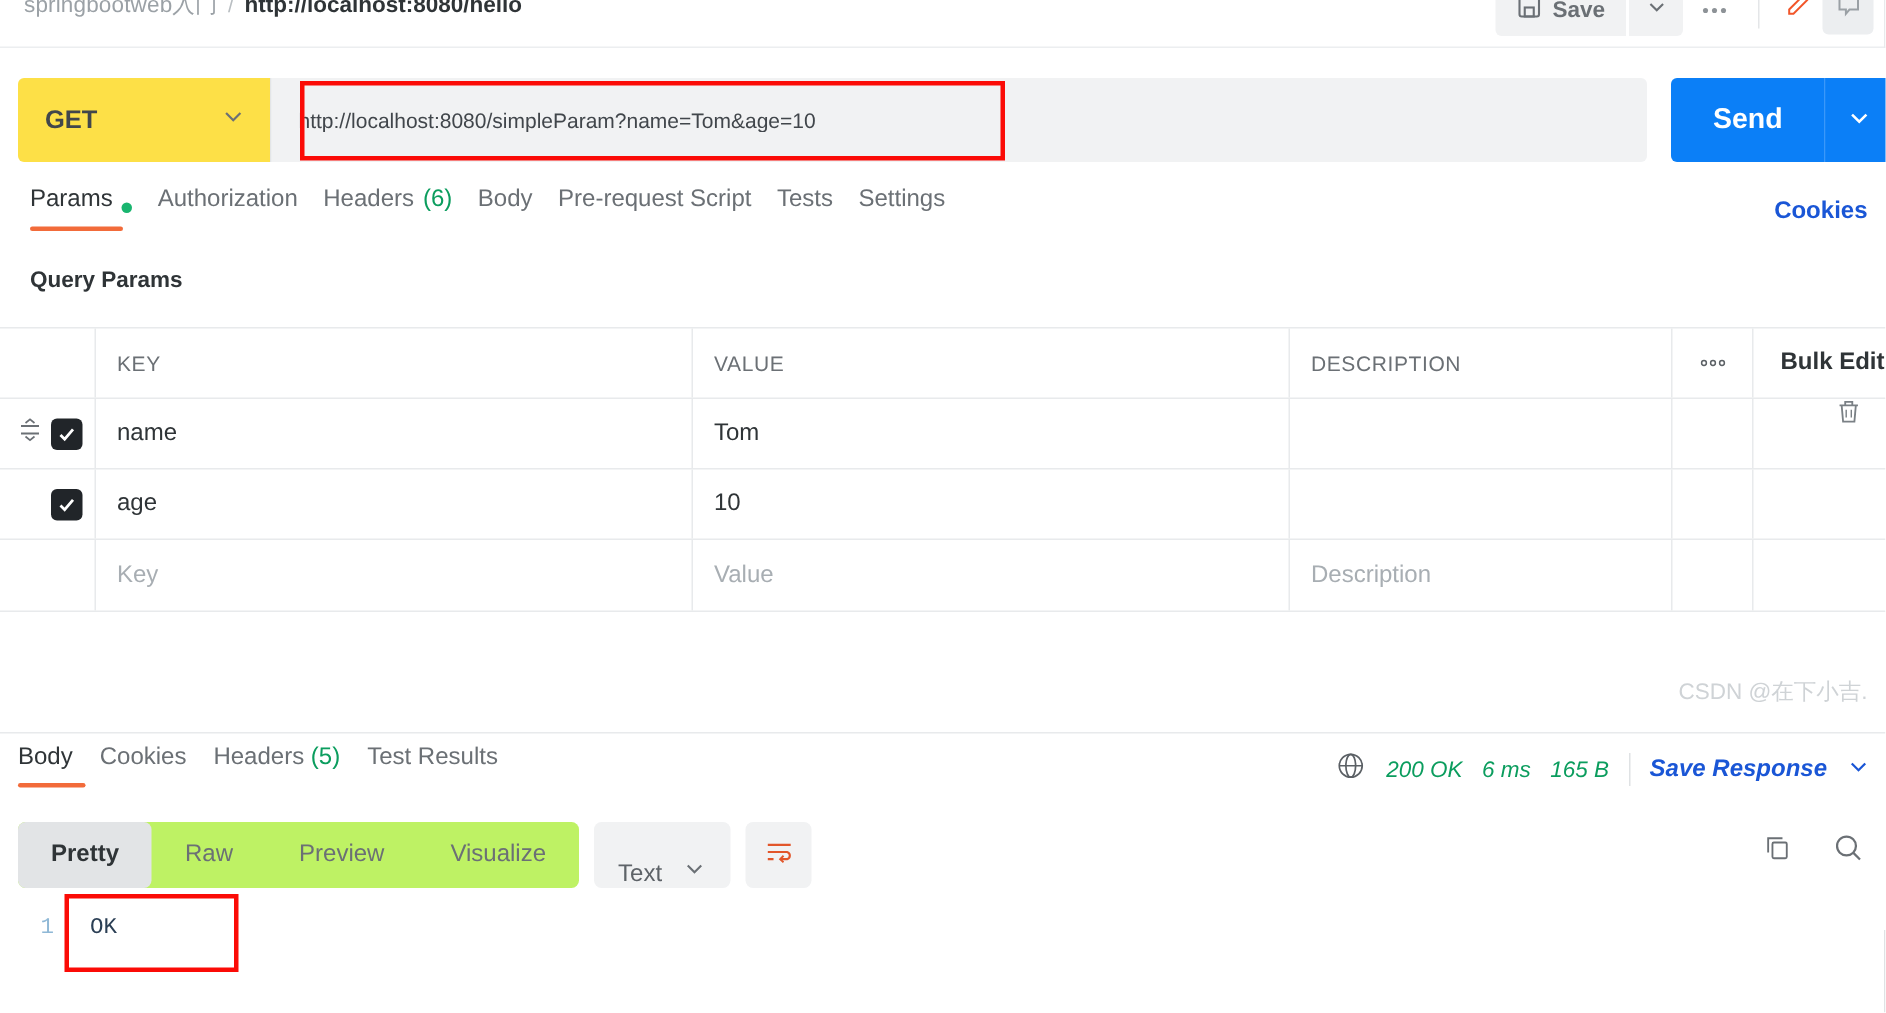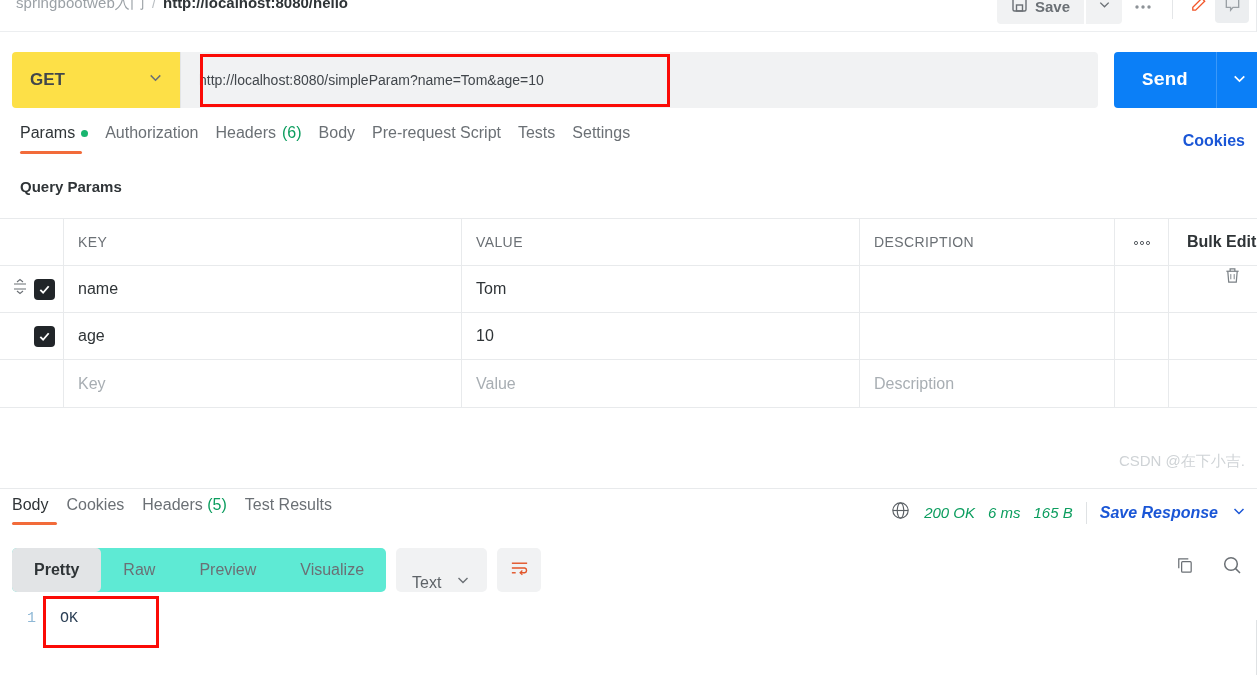--- a/index.html
+++ b/index.html
@@ -77,39 +77,39 @@
     border: 3px solid #fb0b06; pointer-events: none;
   }
   .send-wrap {
     position: absolute; left: 1114px; top: 52px;
     display: flex; align-items: center; height: 56px;
   }
   .send-btn {
     background: #0b7ff7; color: #ffffff; border: none;
     height: 56px; padding: 0 28px; border-radius: 4px 0 0 4px;
     font-size: 19px; font-weight: bold; cursor: pointer;
-    font-family: Liberation Mono, monospace;
+    font-family: Liberation Sans, sans-serif;
   }
   .send-caret {
     background: #0b7ff7; border: none; border-left: 1px solid #3b98f9;
     height: 56px; width: 46px; border-radius: 0 4px 4px 0; cursor: pointer;
     display: flex; align-items: center; justify-content: center;
   }
 
   
   .reqtabs {
     position: absolute; left: 0; top: 124px; width: 1257px; height: 40px;
     display: flex; align-items: flex-start; padding-left: 20px; gap: 0;
   }
   .rtab {
     position: relative; font-size: 16px; color: #6b7075;
     padding: 0 17px 14px 0; cursor: pointer; white-space: nowrap;
     display: flex; align-items: center; gap: 6px;
   }
-  .rtab:first-child { padding-left: 0; }
+  .rtab:first-child { padding-left: 0; align-items: flex-end; }
   .rtab.active { color: #2f3437; }
   .rtab.active::after {
     content: ""; position: absolute; left: 0; bottom: 2px;
     width: 62px; height: 3px; background: #f26b3a; border-radius: 2px;
   }
   .rtab .cnt { color: #0b9d5e; }
   .greendot { width: 7px; height: 7px; border-radius: 50%; background: #19b56f; display: inline-block; }
   .cookies-link {
     position: absolute; right: 12px; top: 132px;
     font-size: 16px; font-weight: bold; color: #1a56d6; cursor: pointer;
@@ -172,21 +172,21 @@
   .st-num { font-size: 15px; color: #0b9d5e; font-weight: normal; }
   .st-sep { width: 1px; height: 22px; background: #dfe2e4; }
   .save-resp { font-size: 16px; font-weight: bold; color: #1a56d6; cursor: pointer; }
 
   
   .fmt-bar {
     position: absolute; left: 12px; top: 548px;
     display: flex; align-items: center; gap: 10px;
   }
   .seg {
-    display: flex; align-items: center; background: #5eead4; border-radius: 5px; height: 44px;
+    display: flex; align-items: center; background: #bef264; border-radius: 5px; height: 44px;
   }
   .seg-item {
     height: 44px; display: flex; align-items: center; padding: 0 22px;
     font-size: 16px; color: #6b7075; cursor: pointer; border-radius: 5px;
   }
   .seg-item.active { background: #e2e4e6; color: #2f3437; font-weight: bold; }
   .drop-box {
     display: flex; align-items: flex-end; gap: 14px; background: #f1f2f3;
     border-radius: 5px; height: 44px; padding: 0 16px; cursor: pointer;
     font-size: 16px; color: #5e6368;

